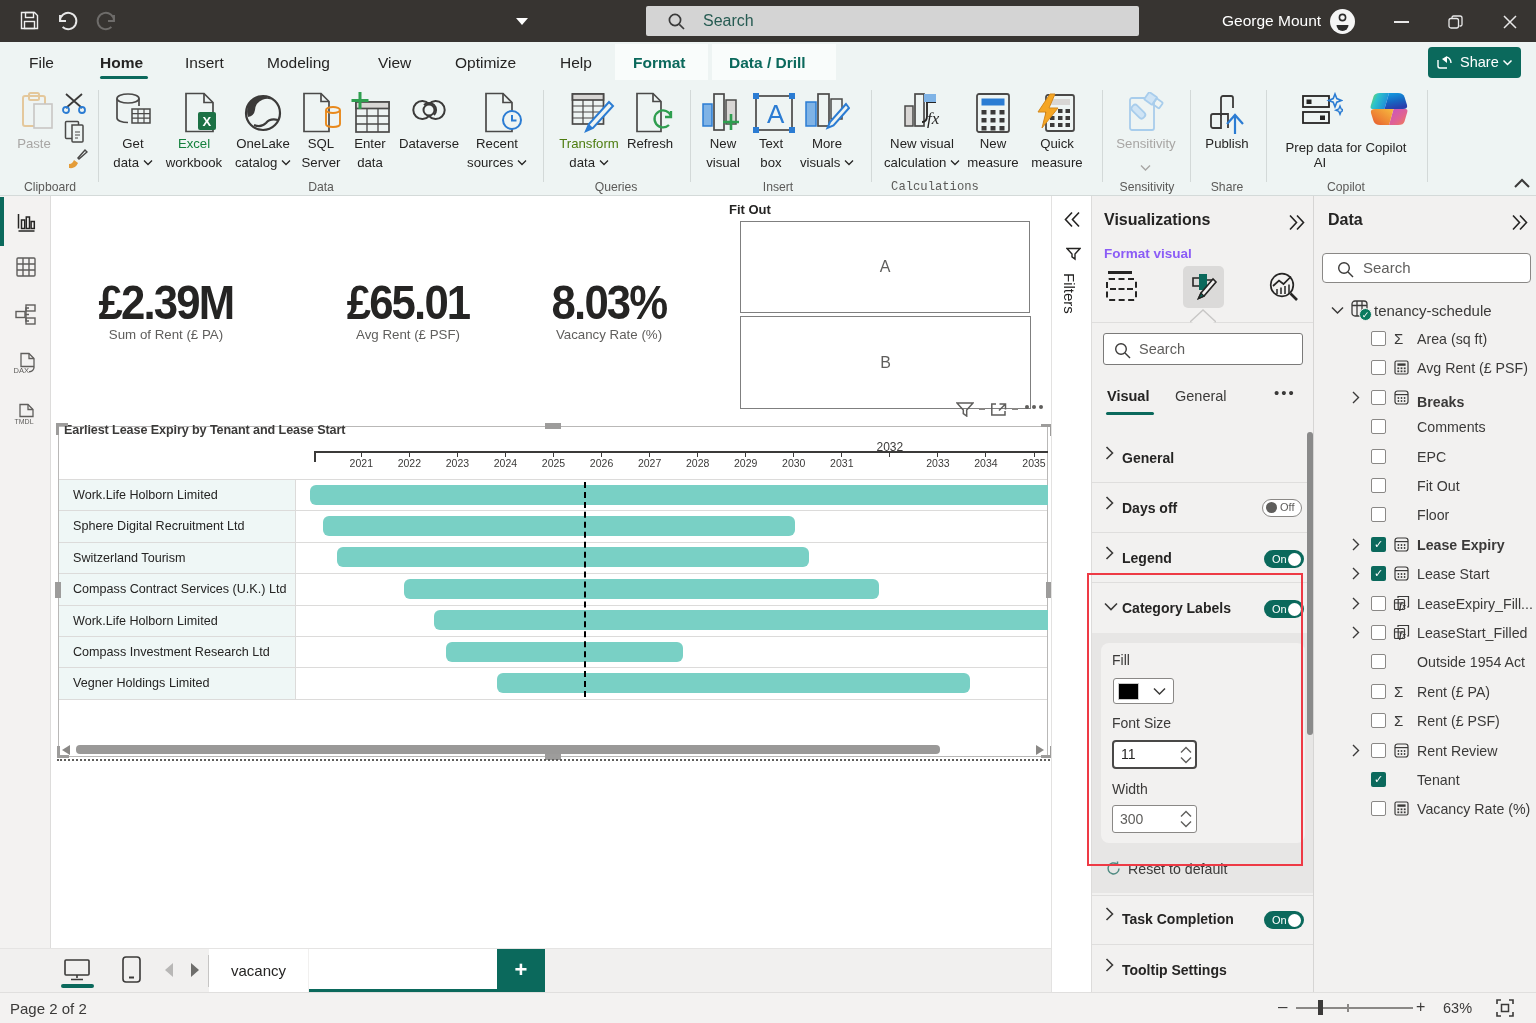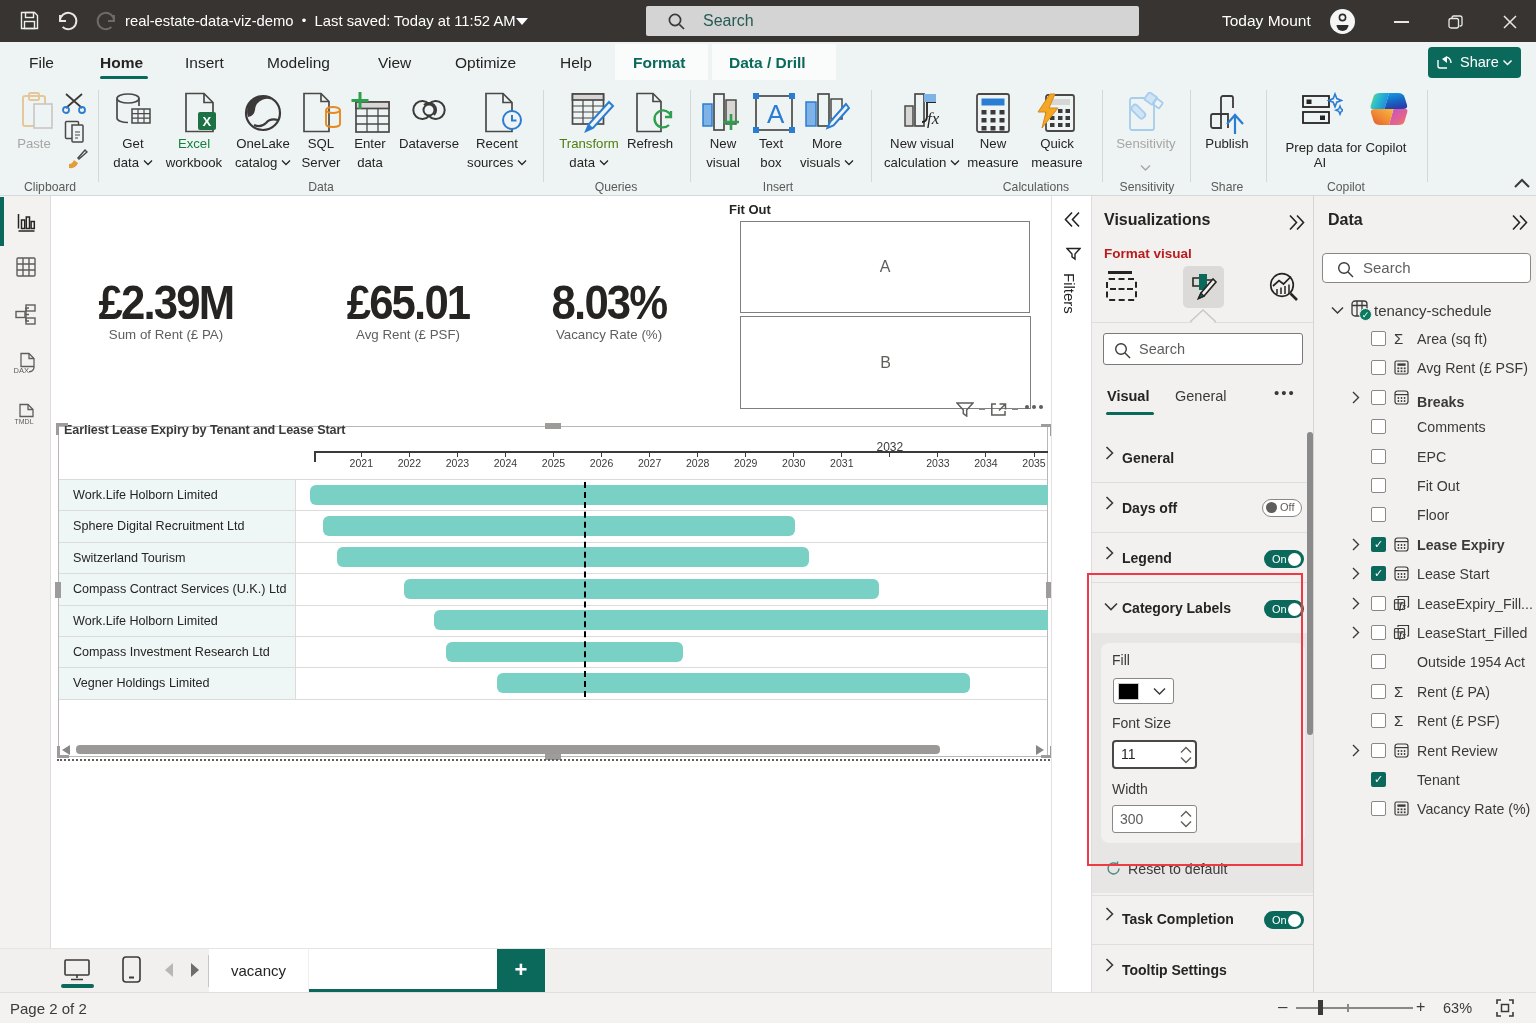--- a/index.html
+++ b/index.html
@@ -50,30 +50,29 @@
       <rect x="5.5" y="1.5" width="8" height="5"></rect>
   </svg>
   <svg class="abs" style="left:57px;top:11px" width="22" height="20" viewBox="0 0 22 20" fill="none" stroke="#e8e8e8" stroke-width="1.9">
     <path d="M3 4 v6 h6"></path>
       <path d="M3 10 a 8.2 8.2 0 1 1 2.6 6"></path>
   </svg>
   <svg class="abs" style="left:95px;top:11px" width="22" height="20" viewBox="0 0 22 20" fill="none" stroke="#6e6c6a" stroke-width="1.9">
     <path d="M19 4 v6 h-6"></path>
       <path d="M19 10 a 8.2 8.2 0 1 0 -2.6 6"></path>
   </svg>
-  <div class="abs" style="left:125px;top:0;height:42px;line-height:42px;font-size:14.8px;color:#fff;">real-estate-data-viz-demo&nbsp; <span style="font-size:13px;vertical-align:1px;">•</span>&nbsp; Last saved: Today at 11:52 AM</div>
   <div class="abs" style="left:516px;top:18px;width:0;height:0;border-left:6px solid transparent;border-right:6px solid transparent;border-top:7px solid #fff;"></div>
   <div class="abs" id="tsearch">
     <svg class="abs" style="left:21px;top:6px" width="19" height="19" viewBox="0 0 19 19" fill="none" stroke="#3a3a3a" stroke-width="1.7">
       <circle cx="8" cy="8" r="5.6"></circle>
         <path d="M12.3 12.3 L17 17"></path>
     </svg>
     <div class="abs" style="left:57px;top:0;height:30px;line-height:30px;font-size:16px;color:#265b52;">Search</div>
   </div>
-  <div class="abs" style="left:1222px;top:0;height:42px;line-height:42px;font-size:15.5px;color:#fff;">Today Mount</div>
+  <div class="abs" style="left:1222px;top:0;height:42px;line-height:42px;font-size:15.5px;color:#fff;">George Mount</div>
   <div class="abs" style="left:1330px;top:9px;width:25px;height:25px;background:#f5f5f5;border-radius:50%;">
     <svg class="abs" style="left:4px;top:3px" width="17" height="19" viewBox="0 0 17 19">
       <circle cx="8.5" cy="5.5" r="3.1" fill="none" stroke="#2b2b2b" stroke-width="1.6"></circle>
       <path d="M2.5 13 a6 6 0 0 0 12 0 z" fill="#2b2b2b"></path>
     </svg>
   </div>
   <div class="abs" style="left:1394px;top:21px;width:15px;height:2px;background:#e8e8e8;"></div>
   <svg class="abs" style="left:1448px;top:15px" width="15" height="14" viewBox="0 0 15 14" fill="none" stroke="#e8e8e8" stroke-width="1.3">
     <rect x="1" y="3.5" width="9.5" height="9.5" rx="2"></rect>
       <path d="M4 3.5 v-1 a1.5 1.5 0 0 1 1.5-1.5 h6.5 a2 2 0 0 1 2 2 v6.5 a1.5 1.5 0 0 1 -1.5 1.5 h-1"></path>
@@ -115,21 +114,21 @@
   <div class="rsep" style="left:690px;"></div>
   <div class="rsep" style="left:871px;"></div>
   <div class="rsep" style="left:1102px;"></div>
   <div class="rsep" style="left:1190px;"></div>
   <div class="rsep" style="left:1266px;"></div>
   <div class="rsep" style="left:1427px;"></div>
   <div class="rgrp" style="left:23px;width:54px;">Clipboard</div>
   <div class="rgrp" style="left:298px;width:46px;">Data</div>
   <div class="rgrp" style="left:586px;width:60px;">Queries</div>
   <div class="rgrp" style="left:754px;width:48px;">Insert</div>
-  <div class="rgrp" style="left:991px;width:90px;">Calculations</div>
+  <div class="rgrp" style="left:890px;width:90px;font-family:Liberation Mono, monospace;">Calculations</div>
   <div class="rgrp" style="left:1116px;width:62px;">Sensitivity</div>
   <div class="rgrp" style="left:1207px;width:40px;">Share</div>
   <div class="rgrp" style="left:1322px;width:48px;">Copilot</div>
   <svg class="abs" style="left:1514px;top:94px" width="16" height="10" viewBox="0 0 16 10" fill="none" stroke="#3b3a39" stroke-width="2">
       <path d="M1 9 L8 2 L15 9"></path>
     </svg>
 
   <div id="rbtns">
       <div class="ric" style="left:22px;"><svg width="34" height="40" viewBox="0 0 34 40" fill="none">
           <rect x="1" y="4" width="22" height="30" rx="2" stroke="#e4c89c" stroke-width="2"></rect>
@@ -517,21 +516,21 @@
     <path d="M1 1.5 h13 l-5 5.5 v5 l-3 -2.2 v-2.8 z"></path>
   </svg>
   <div class="abs" style="left:9px;top:77px;font-size:15px;color:#252423;writing-mode:vertical-rl;">Filters</div>
 </div>
 
 <div class="abs" id="vpane">
   <div class="abs" style="left:12px;top:15px;font-size:16px;font-weight:bold;color:#252423;">Visualizations</div>
   <svg class="abs" style="left:196px;top:18px" width="17" height="17" viewBox="0 0 17 17" fill="none" stroke="#252423" stroke-width="1.6">
     <path d="M2 1.5 L8.5 8.5 L2 15.5 M9 1.5 L15.5 8.5 L9 15.5"></path>
   </svg>
-  <div class="abs" style="left:12px;top:50px;font-size:13.5px;font-weight:bold;color:#b91c1c;">Format visual</div>
+  <div class="abs" style="left:12px;top:50px;font-size:13.5px;font-weight:bold;color:#8b5cf6;">Format visual</div>
 
   <div class="abs" style="left:16px;top:75px;width:24px;height:3px;background:#252423;"></div>
   <div class="abs" style="left:14px;top:82px;width:31px;height:23px;border:2px dashed #252423;border-radius:3px;"></div>
   <div class="abs" style="left:18px;top:92px;width:23px;height:0;border-top:2px dashed #252423;"></div>
 
   <div class="abs" style="left:91px;top:70px;width:41px;height:42px;background:#dbdad9;border-radius:5px;"></div>
   <svg class="abs" style="left:99px;top:76px" width="27" height="30" viewBox="0 0 27 30">
     <path d="M8 2 h8 v16 h-8 z" fill="#0b695c"></path>
     <path d="M8 6 H2 V14 H8 M16 8 h6 v6" fill="none" stroke="#252423" stroke-width="1.6"></path>
     <path d="M22 7 L10 21 l-2.5 5.5 5.5 -2.5 L25 10 z" fill="#f2f1f0" stroke="#252423" stroke-width="1.6"></path>

